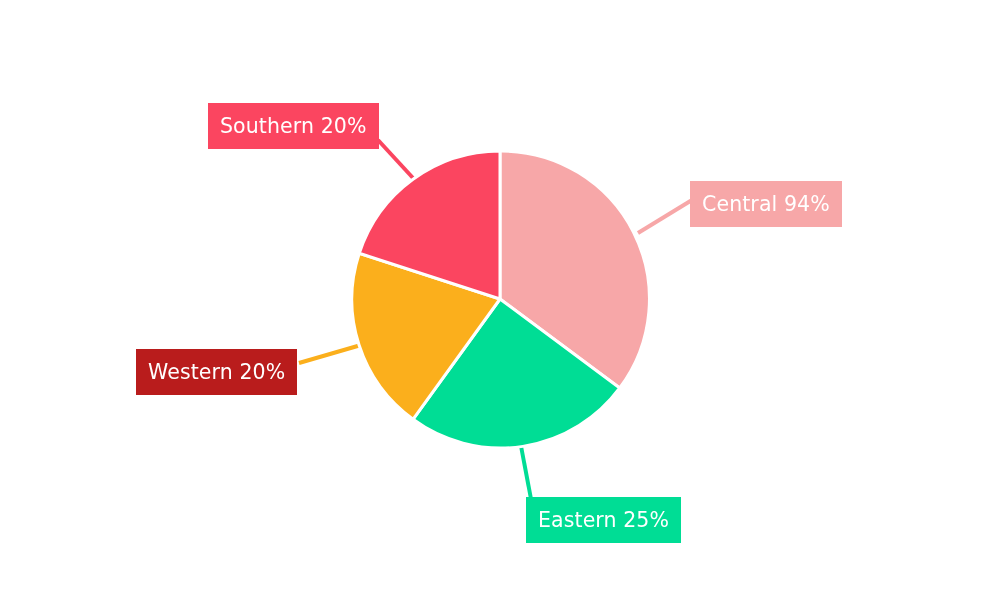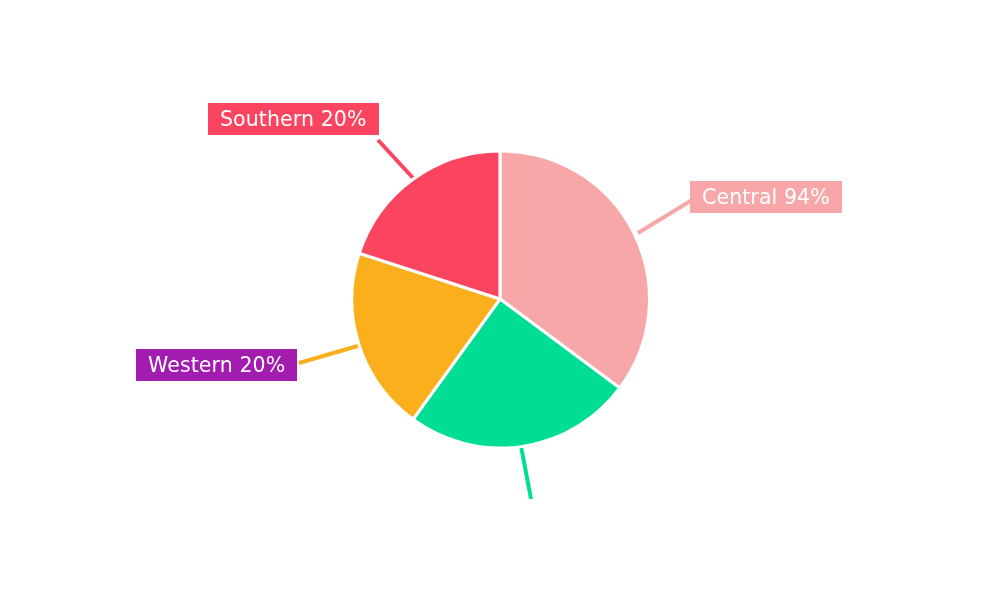--- a/index.html
+++ b/index.html
@@ -28,21 +28,21 @@
     display: flex;
     align-items: center;
     justify-content: center;
     color: #ffffff;
     font-size: 20.5px;
     line-height: 1;
     letter-spacing: 0.1px;
     white-space: nowrap;
     padding: 0 12px;
     box-sizing: border-box;
-    height: 32px;
+    height: 46px;
   }
   #label-central  { left: 690px; top: 181px; }
   #label-eastern  { left: 526px; top: 497px; }
   #label-western  { left: 136px; top: 349px; }
   #label-southern { left: 208px; top: 103px; }
 </style>
 </head>
 <body style="background: rgb(255, 255, 255);">
 
 <div id="chart-root">
@@ -58,18 +58,19 @@
 
     <path d="M 500 299 L 619.73 387.95 A 148 148 0 0 1 413.01 419.30 Z" fill="#00dd95" stroke="#ffffff" stroke-width="3" stroke-linejoin="round"></path>
 
     <path d="M 500 299 L 413.01 419.30 A 148 148 0 0 1 359.27 253.26 Z" fill="#fbaf1c" stroke="#ffffff" stroke-width="3" stroke-linejoin="round"></path>
 
     <path d="M 500 299 L 359.27 253.26 A 148 148 0 0 1 500 151 Z" fill="#fb4560" stroke="#ffffff" stroke-width="3" stroke-linejoin="round"></path>
   </svg>
 
   <div class="callout" id="label-central" style="background-color: rgb(247, 167, 168); color: rgb(255, 255, 255);">Central 94%</div>
 
+  <div class="callout" id="label-eastern" style="background-color: rgb(0, 221, 149); color: rgb(255, 255, 255);">Eastern 25%</div>
 
-  <div class="callout" id="label-western" style="background-color: #a21caf; color: rgb(255, 255, 255);">Western 20%</div>
+  <div class="callout" id="label-western" style="background-color: #b91c1c; color: rgb(255, 255, 255);">Western 20%</div>
 
   <div class="callout" id="label-southern" style="background-color: rgb(251, 69, 96); color: rgb(255, 255, 255);">Southern 20%</div>
 
 </div>
 
 </body></html>

